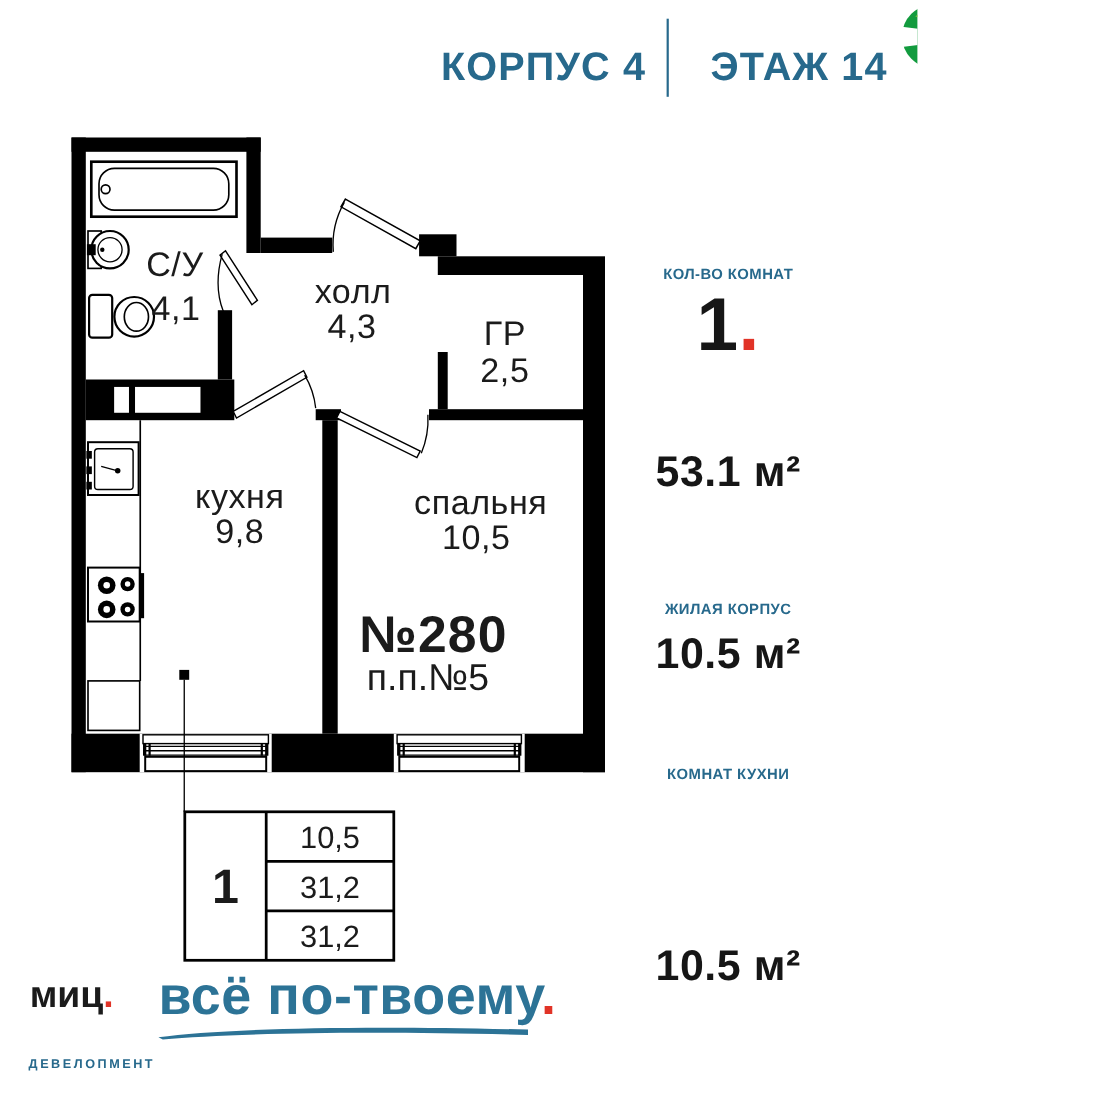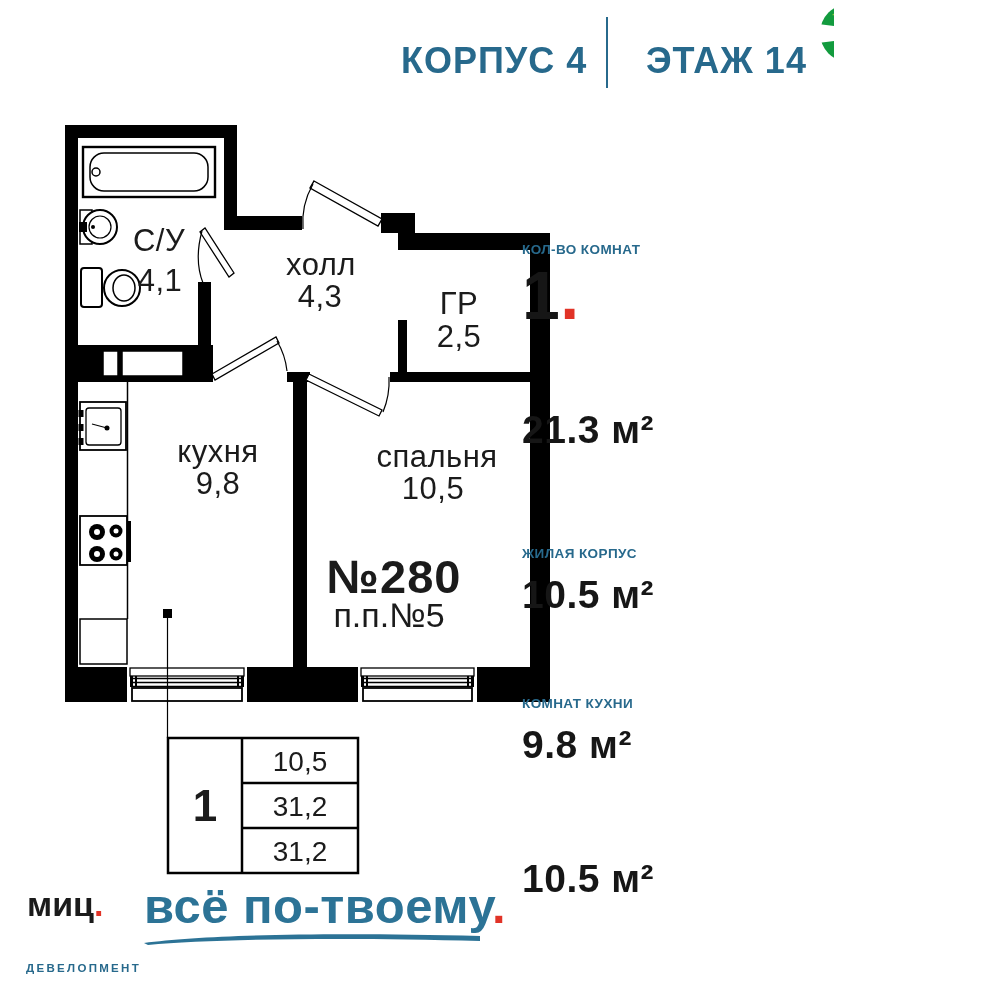--- a/index.html
+++ b/index.html
@@ -14,21 +14,21 @@
   .logo-name{font-size:20px;font-weight:700;color:#0E9742;letter-spacing:6.5px;margin-top:2px;text-indent:6px;white-space:nowrap;}
   
   .plan{position:absolute;left:60px;top:120px;width:520px;height:760px;}
   .plan text{font-family:"Liberation Sans",sans-serif;fill:#1b1b1b;}
   .room-label{font-size:31px;font-weight:500;letter-spacing:0.5px;}
   .apt-num{font-size:47px;font-weight:600;letter-spacing:1px;}
   .pp-num{font-size:34px;font-weight:500;}
   .tbl-num{font-size:28px;font-weight:500;}
   .tbl-rooms{font-size:44px;font-weight:600;}
   
-  .stat{position:absolute;right:32px;width:280px;text-align:left;}
+  .stat{position:absolute;right:32px;width:280px;text-align:center;}
   .stat-label{font-size:13.5px;font-weight:700;color:#27698C;letter-spacing:0.4px;white-space:nowrap;}
   .stat-value{font-size:39px;font-weight:700;color:#161616;margin-top:12px;letter-spacing:0.5px;white-space:nowrap;}
   .stat-value.count{font-size:68px;margin-top:4px;line-height:1;}
   .reddot{color:#E13327;}
   
   .brand{position:absolute;left:27px;top:887px;font-size:34px;font-weight:800;color:#1b1b1b;line-height:1;white-space:nowrap;}
   .brand-sub{position:absolute;left:26px;top:930px;font-size:11.5px;font-weight:700;color:#27698C;letter-spacing:2.3px;white-space:nowrap;margin-top:32px;}
   .tagline{position:absolute;left:144px;top:882px;font-size:49px;font-weight:700;color:#2C7396;line-height:1;letter-spacing:0.5px;white-space:nowrap;}
   .swoosh{position:absolute;left:142px;top:930px;width:342px;height:16px;}
 </style>
@@ -210,29 +210,28 @@
       <text class="apt-num" x="394" y="593" text-anchor="middle">№280</text>
       <text class="pp-num" x="389" y="627" text-anchor="middle">п.п.№5</text>
     </g>
   </svg>
 
   <div class="stat" style="top:242px">
     <div class="stat-label">КОЛ-ВО КОМНАТ</div>
     <div class="stat-value count"><span>1</span><span class="reddot">.</span></div>
   </div>
   <div class="stat" style="top:396px">
-    <div class="stat-value">21.3 м²</div>
+    <div class="stat-value">53.1 м²</div>
   </div>
   <div class="stat" style="top:546px">
     <div class="stat-label">ЖИЛАЯ КОРПУС</div>
     <div class="stat-value">10.5 м²</div>
   </div>
   <div class="stat" style="top:696px">
     <div class="stat-label">КОМНАТ КУХНИ</div>
-    <div class="stat-value">9.8 м²</div>
   </div>
   <div class="stat" style="top:845px">
     <div class="stat-value">10.5 м²</div>
   </div>
 
   <div class="brand"><span>миц</span><span class="reddot">.</span></div>
   <div class="brand-sub">ДЕВЕЛОПМЕНТ</div>
   <div class="tagline"><span>всё по-твоему</span><span class="reddot">.</span></div>
   <svg class="swoosh" viewBox="0 0 342 16">
     <path d="M2,13 C60,5 180,2 338,6 L338,11 C200,7 70,9 6,15 Z" fill="#2C7396"></path>

